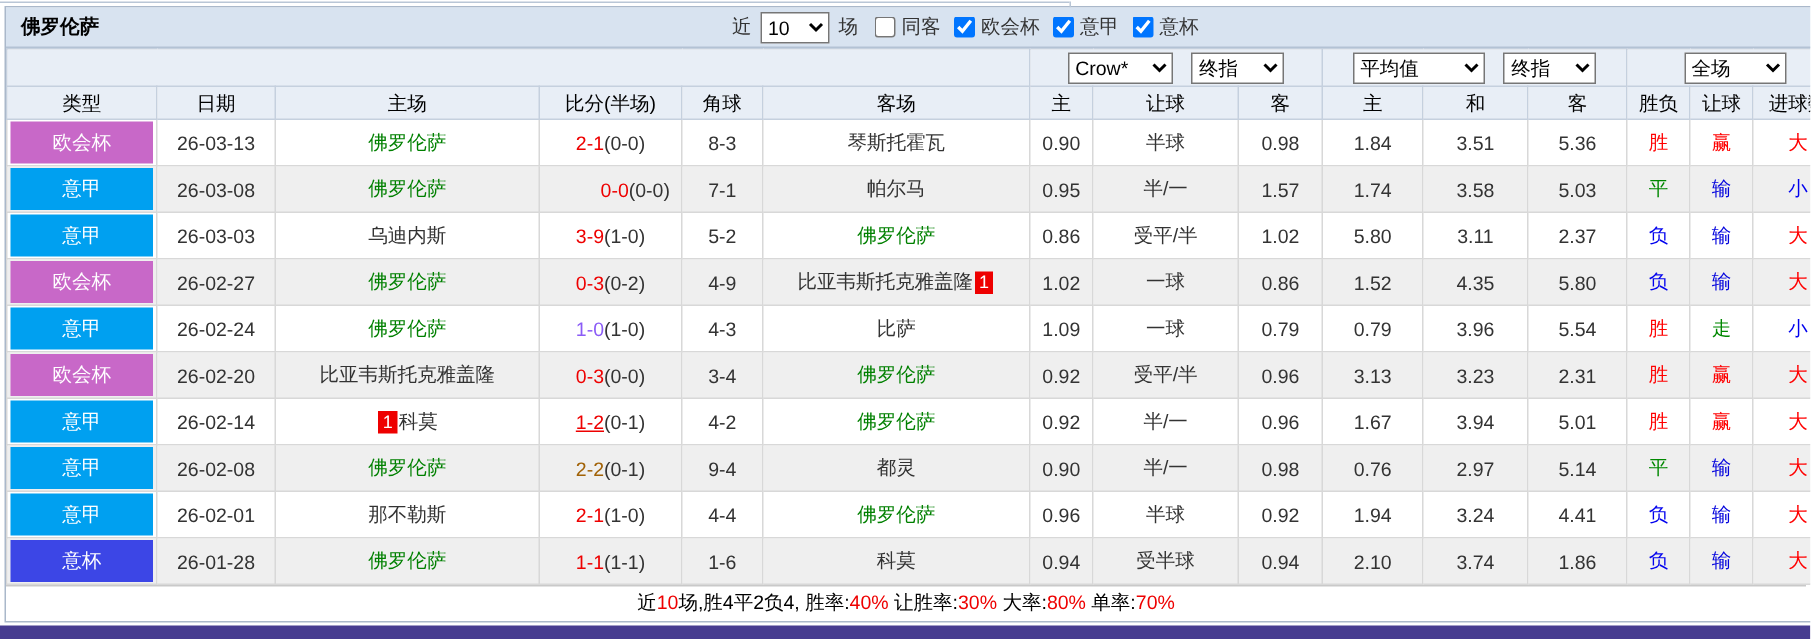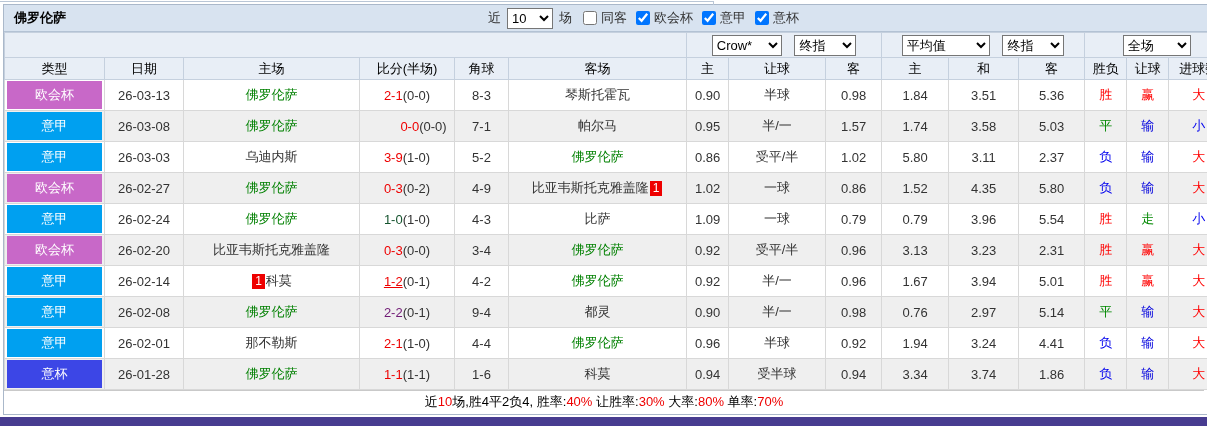--- a/index.html
+++ b/index.html
@@ -207,21 +207,21 @@
             <td data-name="result-cell" style="color: rgb(0, 0, 238);">负</td>
             <td data-name="handicap-result-cell" style="color: rgb(0, 0, 221);">输</td>
             <td data-name="goals-result-cell" style="color: rgb(255, 0, 0);">大</td>
           </tr>
           <tr class="odd" data-name="table-row">
             <td data-name="league-type-cell">
               <span class="league-badge" data-name="league-badge" style="background: rgb(0, 160, 240);">意甲</span>
             </td>
             <td data-name="date-cell">26-02-24</td>
             <td data-name="home-team-cell" class="team"><span data-name="team-name" style="color: rgb(0, 128, 0);">佛罗伦萨</span></td>
-            <td data-name="score-cell"><span data-name="full-score" style="color: #14532d;">1-0</span><span class="score-half" data-name="half-score">(1-0)</span></td>
+            <td data-name="score-cell"><span data-name="full-score" style="color: #8b5cf6;">1-0</span><span class="score-half" data-name="half-score">(1-0)</span></td>
             <td data-name="corner-cell">4-3</td>
             <td data-name="away-team-cell" class="team"><span data-name="team-name">比萨</span></td>
             <td data-name="handicap-home-odds-cell">1.09</td>
             <td data-name="handicap-line-cell">一球</td>
             <td data-name="handicap-away-odds-cell">0.79</td>
             <td data-name="avg-home-odds-cell">0.79</td>
             <td data-name="avg-draw-odds-cell">3.96</td>
             <td data-name="avg-away-odds-cell">5.54</td>
             <td data-name="result-cell" style="color: rgb(255, 0, 0);">胜</td>
             <td data-name="handicap-result-cell" style="color: rgb(0, 136, 0);">走</td>
@@ -264,21 +264,21 @@
             <td data-name="result-cell" style="color: rgb(255, 0, 0);">胜</td>
             <td data-name="handicap-result-cell" style="color: rgb(255, 0, 0);">赢</td>
             <td data-name="goals-result-cell" style="color: rgb(255, 0, 0);">大</td>
           </tr>
           <tr class="even" data-name="table-row">
             <td data-name="league-type-cell">
               <span class="league-badge" data-name="league-badge" style="background: rgb(0, 160, 240);">意甲</span>
             </td>
             <td data-name="date-cell">26-02-08</td>
             <td data-name="home-team-cell" class="team"><span data-name="team-name" style="color: rgb(0, 128, 0);">佛罗伦萨</span></td>
-            <td data-name="score-cell"><span data-name="full-score" style="color: #701a75;">2-2</span><span class="score-half" data-name="half-score">(0-1)</span></td>
+            <td data-name="score-cell"><span data-name="full-score" style="color: #a16207;">2-2</span><span class="score-half" data-name="half-score">(0-1)</span></td>
             <td data-name="corner-cell">9-4</td>
             <td data-name="away-team-cell" class="team"><span data-name="team-name">都灵</span></td>
             <td data-name="handicap-home-odds-cell">0.90</td>
             <td data-name="handicap-line-cell">半/一</td>
             <td data-name="handicap-away-odds-cell">0.98</td>
             <td data-name="avg-home-odds-cell">0.76</td>
             <td data-name="avg-draw-odds-cell">2.97</td>
             <td data-name="avg-away-odds-cell">5.14</td>
             <td data-name="result-cell" style="color: rgb(0, 136, 0);">平</td>
             <td data-name="handicap-result-cell" style="color: rgb(0, 0, 221);">输</td>
@@ -308,21 +308,21 @@
               <span class="league-badge" data-name="league-badge" style="background: rgb(60, 70, 230);">意杯</span>
             </td>
             <td data-name="date-cell">26-01-28</td>
             <td data-name="home-team-cell" class="team"><span data-name="team-name" style="color: rgb(0, 128, 0);">佛罗伦萨</span></td>
             <td data-name="score-cell"><span data-name="full-score" style="color: rgb(238, 0, 0);">1-1</span><span class="score-half" data-name="half-score">(1-1)</span></td>
             <td data-name="corner-cell">1-6</td>
             <td data-name="away-team-cell" class="team"><span data-name="team-name">科莫</span></td>
             <td data-name="handicap-home-odds-cell">0.94</td>
             <td data-name="handicap-line-cell">受半球</td>
             <td data-name="handicap-away-odds-cell">0.94</td>
-            <td data-name="avg-home-odds-cell">3.34</td>
+            <td data-name="avg-home-odds-cell">2.10</td>
             <td data-name="avg-draw-odds-cell">3.74</td>
             <td data-name="avg-away-odds-cell">1.86</td>
             <td data-name="result-cell" style="color: rgb(0, 0, 238);">负</td>
             <td data-name="handicap-result-cell" style="color: rgb(0, 0, 221);">输</td>
             <td data-name="goals-result-cell" style="color: rgb(255, 0, 0);">大</td>
           </tr>
         </tbody>
     </table>
 
     <div class="summary" data-name="summary-stats"><span data-name="summary-segment">近</span><span data-name="summary-segment" style="color: rgb(238, 0, 0);">10</span><span data-name="summary-segment">场,胜4平2负4, 胜率:</span><span data-name="summary-segment" style="color: rgb(238, 0, 0);">40%</span><span data-name="summary-segment"> 让胜率:</span><span data-name="summary-segment" style="color: rgb(238, 0, 0);">30%</span><span data-name="summary-segment"> 大率:</span><span data-name="summary-segment" style="color: rgb(238, 0, 0);">80%</span><span data-name="summary-segment"> 单率:</span><span data-name="summary-segment" style="color: rgb(238, 0, 0);">70%</span></div>

